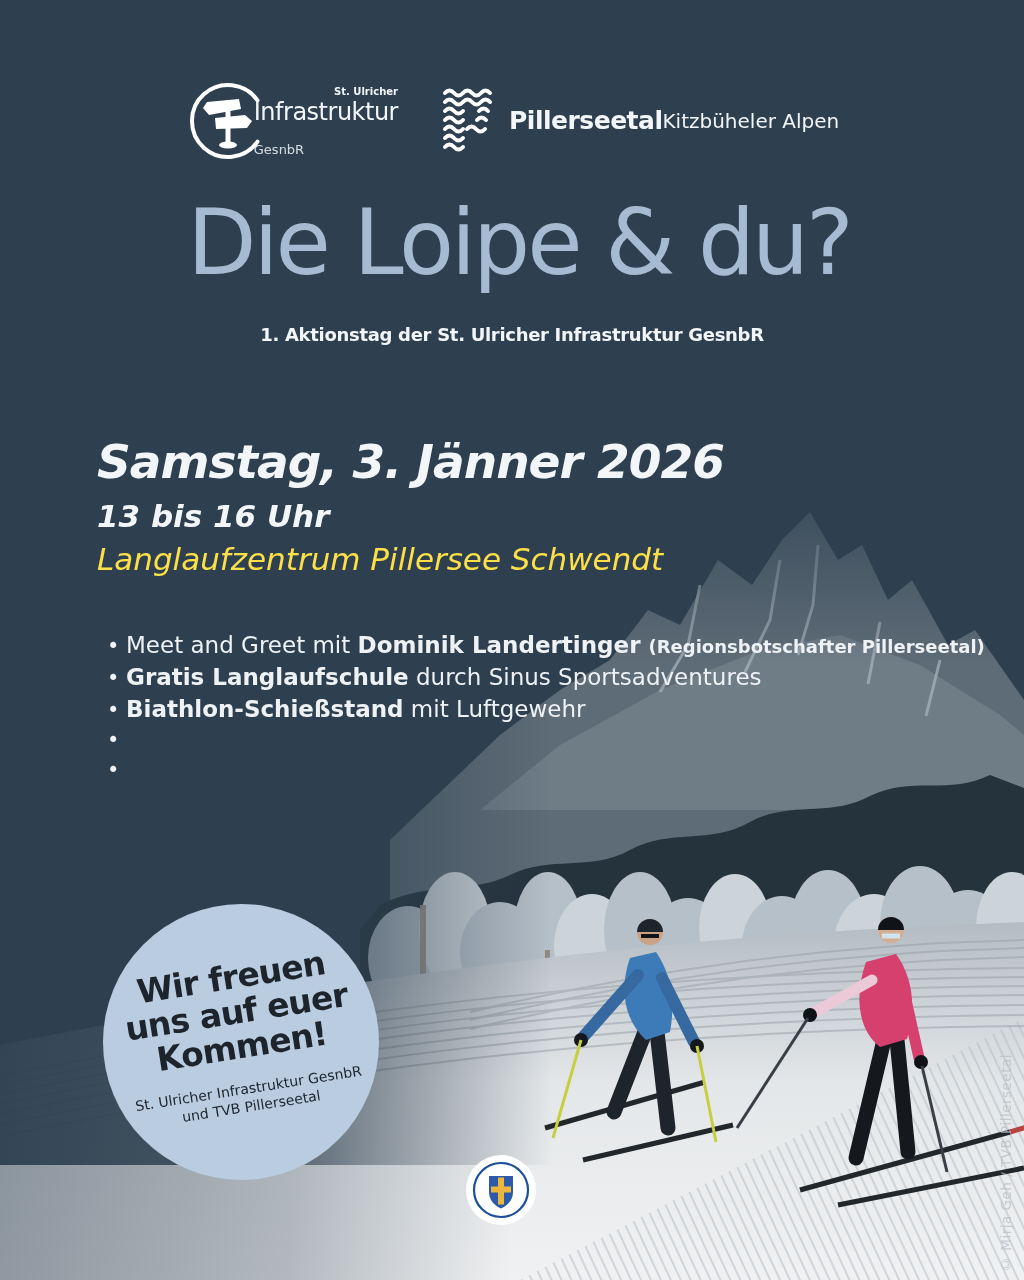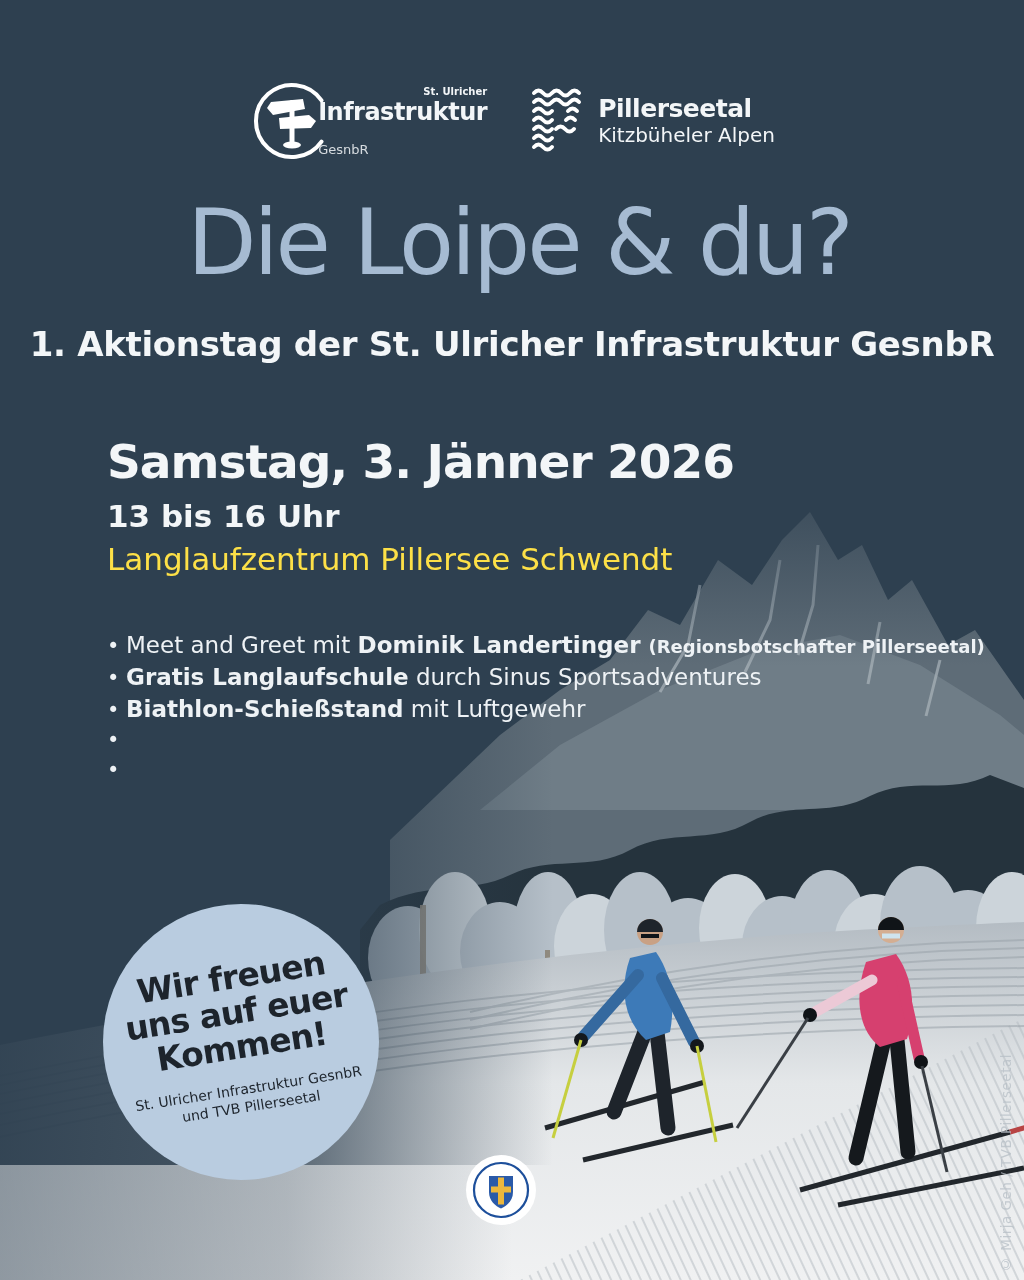--- a/index.html
+++ b/index.html
@@ -9,34 +9,34 @@
     font-family:"DejaVu Sans","Liberation Sans",sans-serif;
     color:var(--text_color,#f3f6f8);
   }
   .photo{position:absolute;left:0;top:0;width:1024px;height:1280px;}
 
   
   .logos{position:absolute;top:78px;left:0;width:100%;display:flex;justify-content:center;align-items:center;gap:42px;z-index:3;}
   .logo{display:flex;align-items:center;}
   .logo-left-text{display:flex;flex-direction:column;line-height:1;margin-left:-17px;}
   .ll1{font-size:10px;font-weight:700;text-align:right;}
-  .ll2{font-size:24px;font-weight:700;margin:3px 0 19px;letter-spacing:-0.5px;}
+  .ll2{font-size:24px;font-weight:400;margin:3px 0 19px;letter-spacing:-0.5px;}
   .ll3{font-size:13px;font-weight:400;opacity:.85;}
-  .logo-right-text{display:flex;flex-direction:column;line-height:1.05;margin-left:13px;}
+  .logo-right-text{display:flex;line-height:1.05;margin-left:13px;text-align:right;}
   .pl1{font-size:25px;font-weight:800;letter-spacing:-0.5px;}
   .pl2{font-size:20px;font-weight:400;margin-top:3px;}
 
   
   .title{position:absolute;left:0;top:183px;width:100%;margin:7px;text-align:center;
     font-size:90px;font-weight:400;letter-spacing:-3px;color:var(--title_color,#a6bbd2);z-index:3;}
   .subtitle{position:absolute;left:0;top:324px;width:100%;text-align:center;
-    font-size:34px;font-weight:700;letter-spacing:-0.3px;z-index:3;}
-
-  
-  .event{position:absolute;left:107px;top:434px;z-index:3;}
+    font-size:18px;font-weight:700;letter-spacing:-0.3px;z-index:3;}
+
+  
+  .event{position:absolute;left:97px;top:434px;z-index:3;font-style:italic;}
   .ev-date{font-size:47px;font-weight:800;letter-spacing:-1px;}
   .ev-time{font-size:31px;font-weight:700;margin-top:9px;}
   .ev-loc{font-size:31px;font-weight:400;margin-top:7px;color:#fde047;}
 
   
   .program{position:absolute;left:107px;top:632px;z-index:3;}
   .program h2{margin:0 0 16px;font-size:43px;font-weight:800;color:var(--title_color,#a6bbd2);letter-spacing:-0.5px;}
   .program ul{list-style:none;margin:0;padding:0;}
   .program li{display:flex;align-items:baseline;font-size:23px;font-weight:400;
     margin-bottom:6px;white-space:nowrap;color:#eef2f5;}

